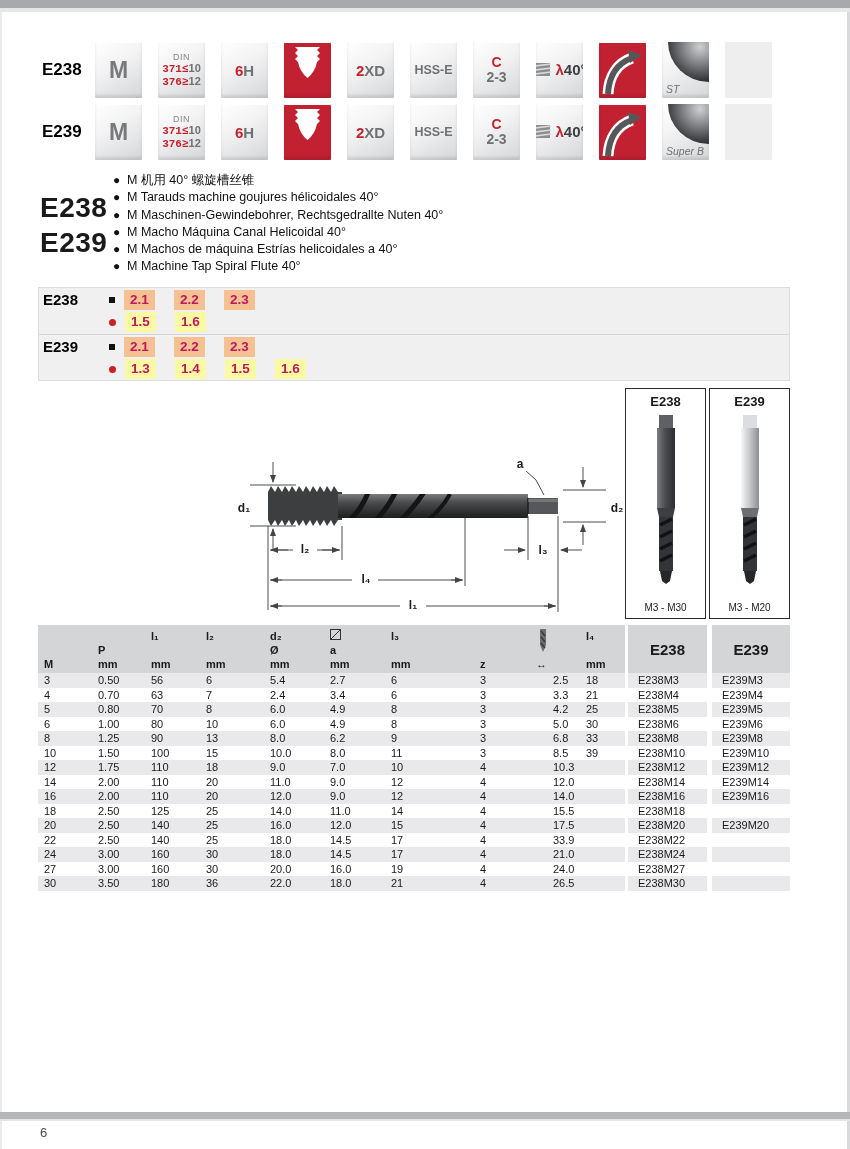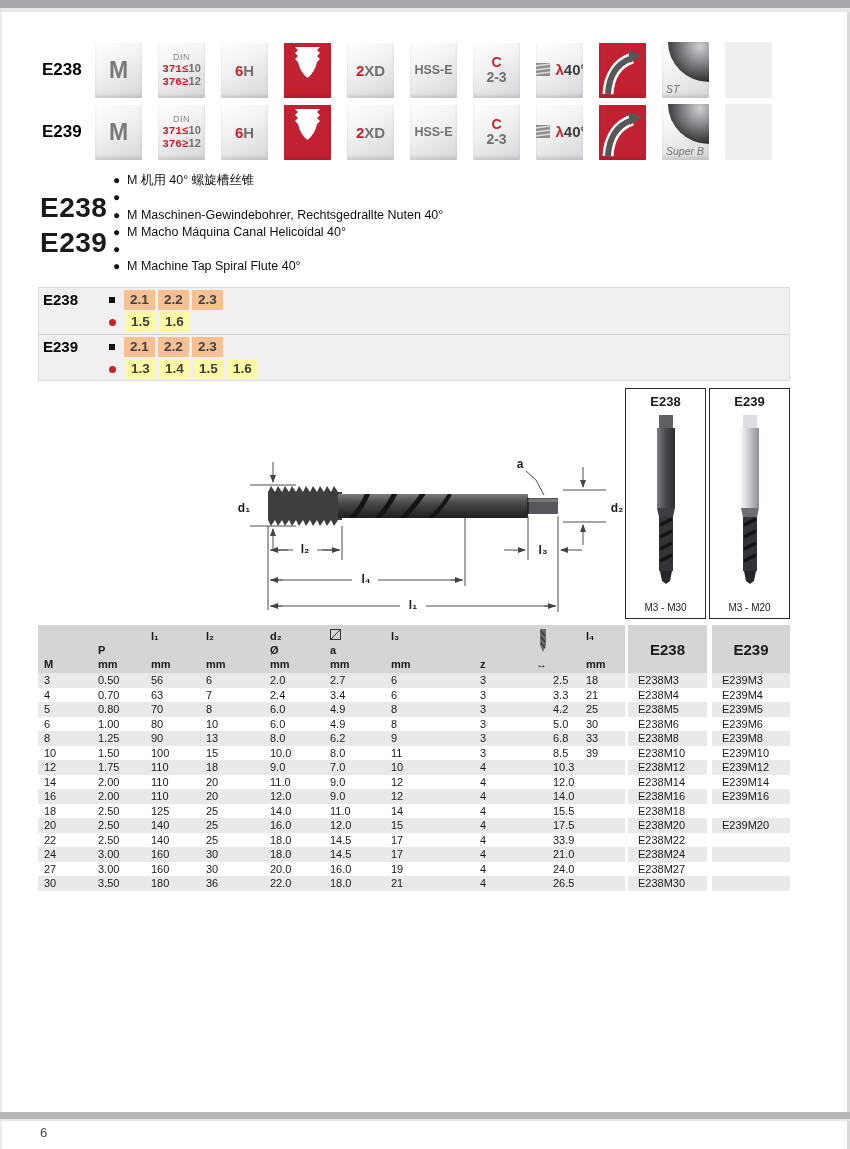--- a/index.html
+++ b/index.html
@@ -52,21 +52,21 @@
 
   
   .sizes{position:absolute; left:38px; top:287px; width:752px; background:#f0f0f1; border:1px solid #ddd;}
   .size-group{position:relative; height:46px; padding-top:1px;}
   .size-group + .size-group{border-top:1px solid #d6d6d6;}
   .size-code{position:absolute; left:4px; top:3px; font-weight:bold; font-size:15px; color:#000;}
   .size-line{height:22px; display:flex; align-items:center; padding-left:70px;}
   .mk{display:inline-block; margin-right:9px;}
   .mk.square{width:6px; height:6px; background:#111;}
   .mk.dot{width:7px; height:7px; border-radius:50%; background:#cc1f26;}
-  .chip{display:inline-block; width:31px; height:20px; line-height:20px; text-align:center; font-weight:bold; font-size:13.5px; margin-right:3px; color:#404040;}
+  .chip{display:inline-block; width:31px; height:20px; line-height:20px; text-align:center; font-weight:bold; font-size:13.5px; margin-right:19px; color:#be185d;}
   .chip.orange{background:var(--chip-o);}
   .chip.yellow{background:var(--chip-y);}
 
   
   .drawing{position:absolute; left:230px; top:420px; width:400px; height:205px;}
   .dim{stroke:#4d4d4d; stroke-width:1; fill:none;}
   .dimtxt{font-size:12px; font-weight:bold; fill:#1c1c1c;}
 
   
   .product-box{position:absolute; top:388px; width:81px; height:231px; border:1px solid #2b2b2b; background:#fff;}
@@ -213,31 +213,33 @@
   <div>E238</div>
   <div>E239</div>
 </div>
 <div class="bullets">
   <div class="bullet">
       <span class="dot">●</span>
       <span>M 机用 40° 螺旋槽丝锥</span>
     </div>
   <div class="bullet">
       <span class="dot">●</span>
+      <span>M Tarauds machine goujures hélicoidales 40°</span>
     </div>
   <div class="bullet">
       <span class="dot">●</span>
       <span>M Maschinen-Gewindebohrer, Rechtsgedrallte Nuten 40°</span>
     </div>
   <div class="bullet">
       <span class="dot">●</span>
       <span>M Macho Máquina Canal Helicoidal 40°</span>
     </div>
   <div class="bullet">
       <span class="dot">●</span>
+      <span>M Machos de máquina Estrías helicoidales a 40°</span>
     </div>
   <div class="bullet">
       <span class="dot">●</span>
       <span>M Machine Tap Spiral Flute 40°</span>
     </div>
 </div>
 
 <div class="sizes">
   <div class="size-group">
     <div class="size-code">E238</div>
@@ -446,21 +448,21 @@
     <div class="hc ce">E238</div>
     <div class="hc gap"></div>
     <div class="hc ce">E239</div>
   </div>
   <div>
       <div class="t-row stripe">
         <div class="cell c0">3</div>
         <div class="cell c1">0.50</div>
         <div class="cell c2">56</div>
         <div class="cell c3">6</div>
-        <div class="cell c4">2.0</div>
+        <div class="cell c4">5.4</div>
         <div class="cell c5">2.7</div>
         <div class="cell c6">6</div>
         <div class="cell c7">3</div>
         <div class="cell c8">2.5</div>
         <div class="cell c9">18</div>
         <div class="cell gap"></div>
         <div class="cell c10">E238M3</div>
         <div class="cell gap"></div>
         <div class="cell c11">E239M3</div>
       </div>

